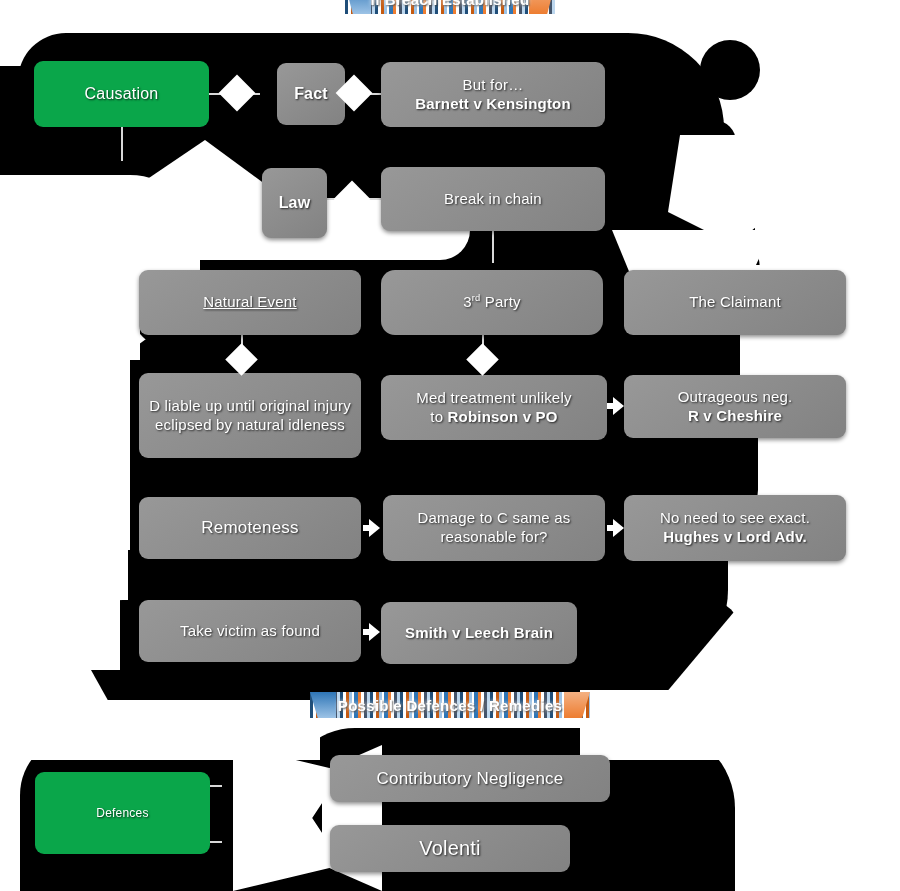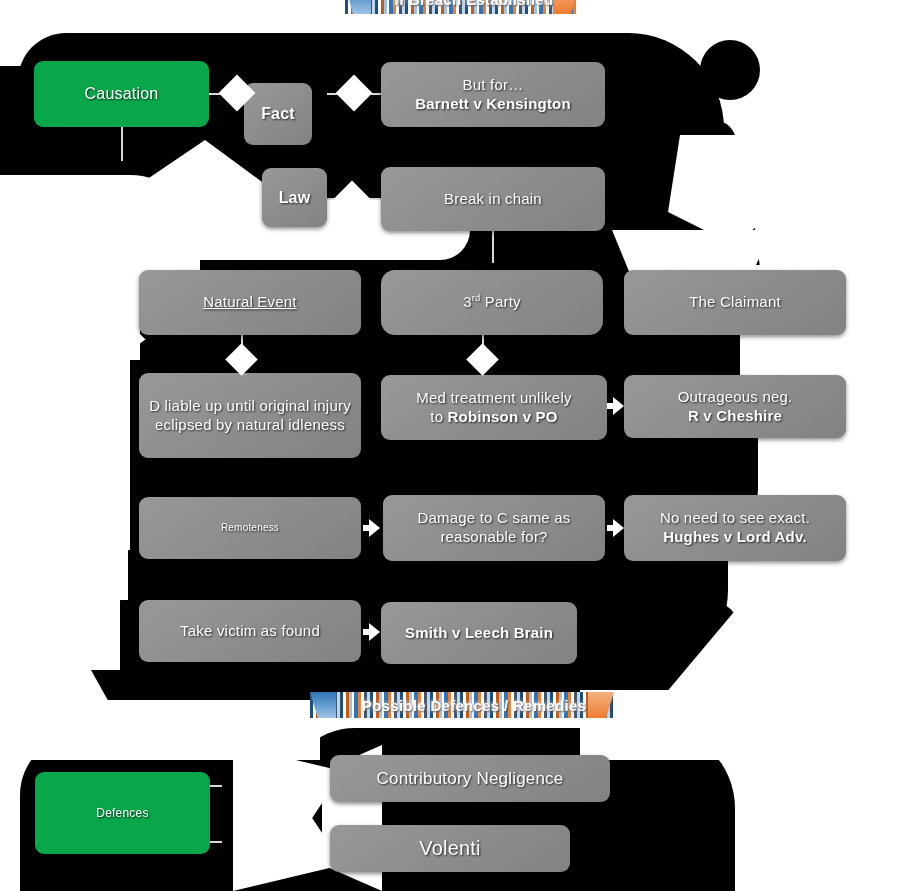--- a/index.html
+++ b/index.html
@@ -76,21 +76,20 @@
         #ffffff 3px, #ffffff 6px,
         #c55a11 6px, #c55a11 9px,
         #9dc3e6 9px, #9dc3e6 12px,
         #ffffff 12px,#ffffff 14px,
         #2e75b6 14px,#2e75b6 18px,
         #ed7d31 18px,#ed7d31 21px,
         #ffffff 21px,#ffffff 24px,
         #44546a 24px,#44546a 27px,
         #bdd7ee 27px,#bdd7ee 30px);
     overflow:hidden;
-    padding-left:24px;
   }
   .banner .cap{position:absolute;top:0;bottom:0;width:26px;}
   .banner .cap.l{left:0;background:linear-gradient(180deg,#2e75b6,#9dc3e6);
       clip-path:polygon(0 0,100% 0,100% 100%,30% 100%);}
   .banner .cap.r{right:0;background:linear-gradient(180deg,#f4b183,#ed7d31);
       clip-path:polygon(0 0,100% 0,70% 100%,0 100%);}
   .banner span.txt{position:relative;z-index:3;}
 </style>
 </head>
 <body>
@@ -139,38 +138,38 @@
   </div>
 
   <div class="node green" style="left:34px;top:61px;width:175px;height:66px;font-size:16px;">
     <span>Causation</span>
   </div>
 
   <div class="line-h" style="left:209px;top:93px;width:14px;height:2px;"></div>
   <div class="diamond" style="left:224px;top:80px;width:26px;height:26px;"></div>
   <div class="line-h" style="left:250px;top:93px;width:10px;height:2px;"></div>
 
-  <div class="node grey" style="left:244px;top:63px;width:68px;height:62px;font-size:16px;font-weight:bold;margin-top:20px;">
+  <div class="node grey" style="left:277px;top:63px;width:68px;height:62px;font-size:16px;font-weight:bold;">
     <span>Fact</span>
   </div>
 
   <div class="line-h" style="left:327px;top:93px;width:14px;height:2px;"></div>
   <div class="diamond" style="left:341px;top:80px;width:26px;height:26px;"></div>
   <div class="line-h" style="left:367px;top:93px;width:14px;height:2px;"></div>
 
   <div class="node grey" style="left:381px;top:62px;width:224px;height:65px;font-size:15px;">
     <div>
       <div>But for…</div>
       <div class="b">Barnett v Kensington</div>
     </div>
   </div>
 
   <div class="line-v" style="left:121px;top:127px;width:2px;height:34px;"></div>
 
-  <div class="node grey" style="left:262px;top:168px;width:65px;height:59px;font-size:16px;font-weight:bold;">
+  <div class="node grey" style="left:262px;top:168px;width:65px;height:70px;font-size:16px;font-weight:bold;">
     <span>Law</span>
   </div>
 
   <div class="line-h" style="left:327px;top:198px;width:12px;height:2px;"></div>
   <div class="diamond" style="left:339px;top:186px;width:26px;height:26px;"></div>
   <div class="line-h" style="left:365px;top:198px;width:16px;height:2px;"></div>
 
   <div class="node grey" style="left:381px;top:167px;width:224px;height:64px;font-size:15px;">
     <span>Break in chain</span>
   </div>
@@ -208,21 +207,21 @@
   <div class="arrow-stem" style="left:607px;top:403px;width:9px;height:6px;"></div>
   <div class="arrow-r" style="left:613px;top:397px;"></div>
 
   <div class="node grey" style="left:624px;top:375px;width:222px;height:63px;font-size:15px;">
     <div>
       <div>Outrageous neg.</div>
       <div class="b">R v Cheshire</div>
     </div>
   </div>
 
-  <div class="node grey" style="left:139px;top:497px;width:222px;height:62px;font-size:10px;">
+  <div class="node grey" style="left:139px;top:497px;width:222px;height:62px;font-size:17px;">
     <span>Remoteness</span>
   </div>
 
   <div class="arrow-stem" style="left:363px;top:525px;width:9px;height:6px;"></div>
   <div class="arrow-r" style="left:369px;top:519px;"></div>
 
   <div class="node grey" style="left:383px;top:495px;width:222px;height:66px;font-size:15px;">
     <span>Damage to C same as reasonable for?</span>
   </div>
 

